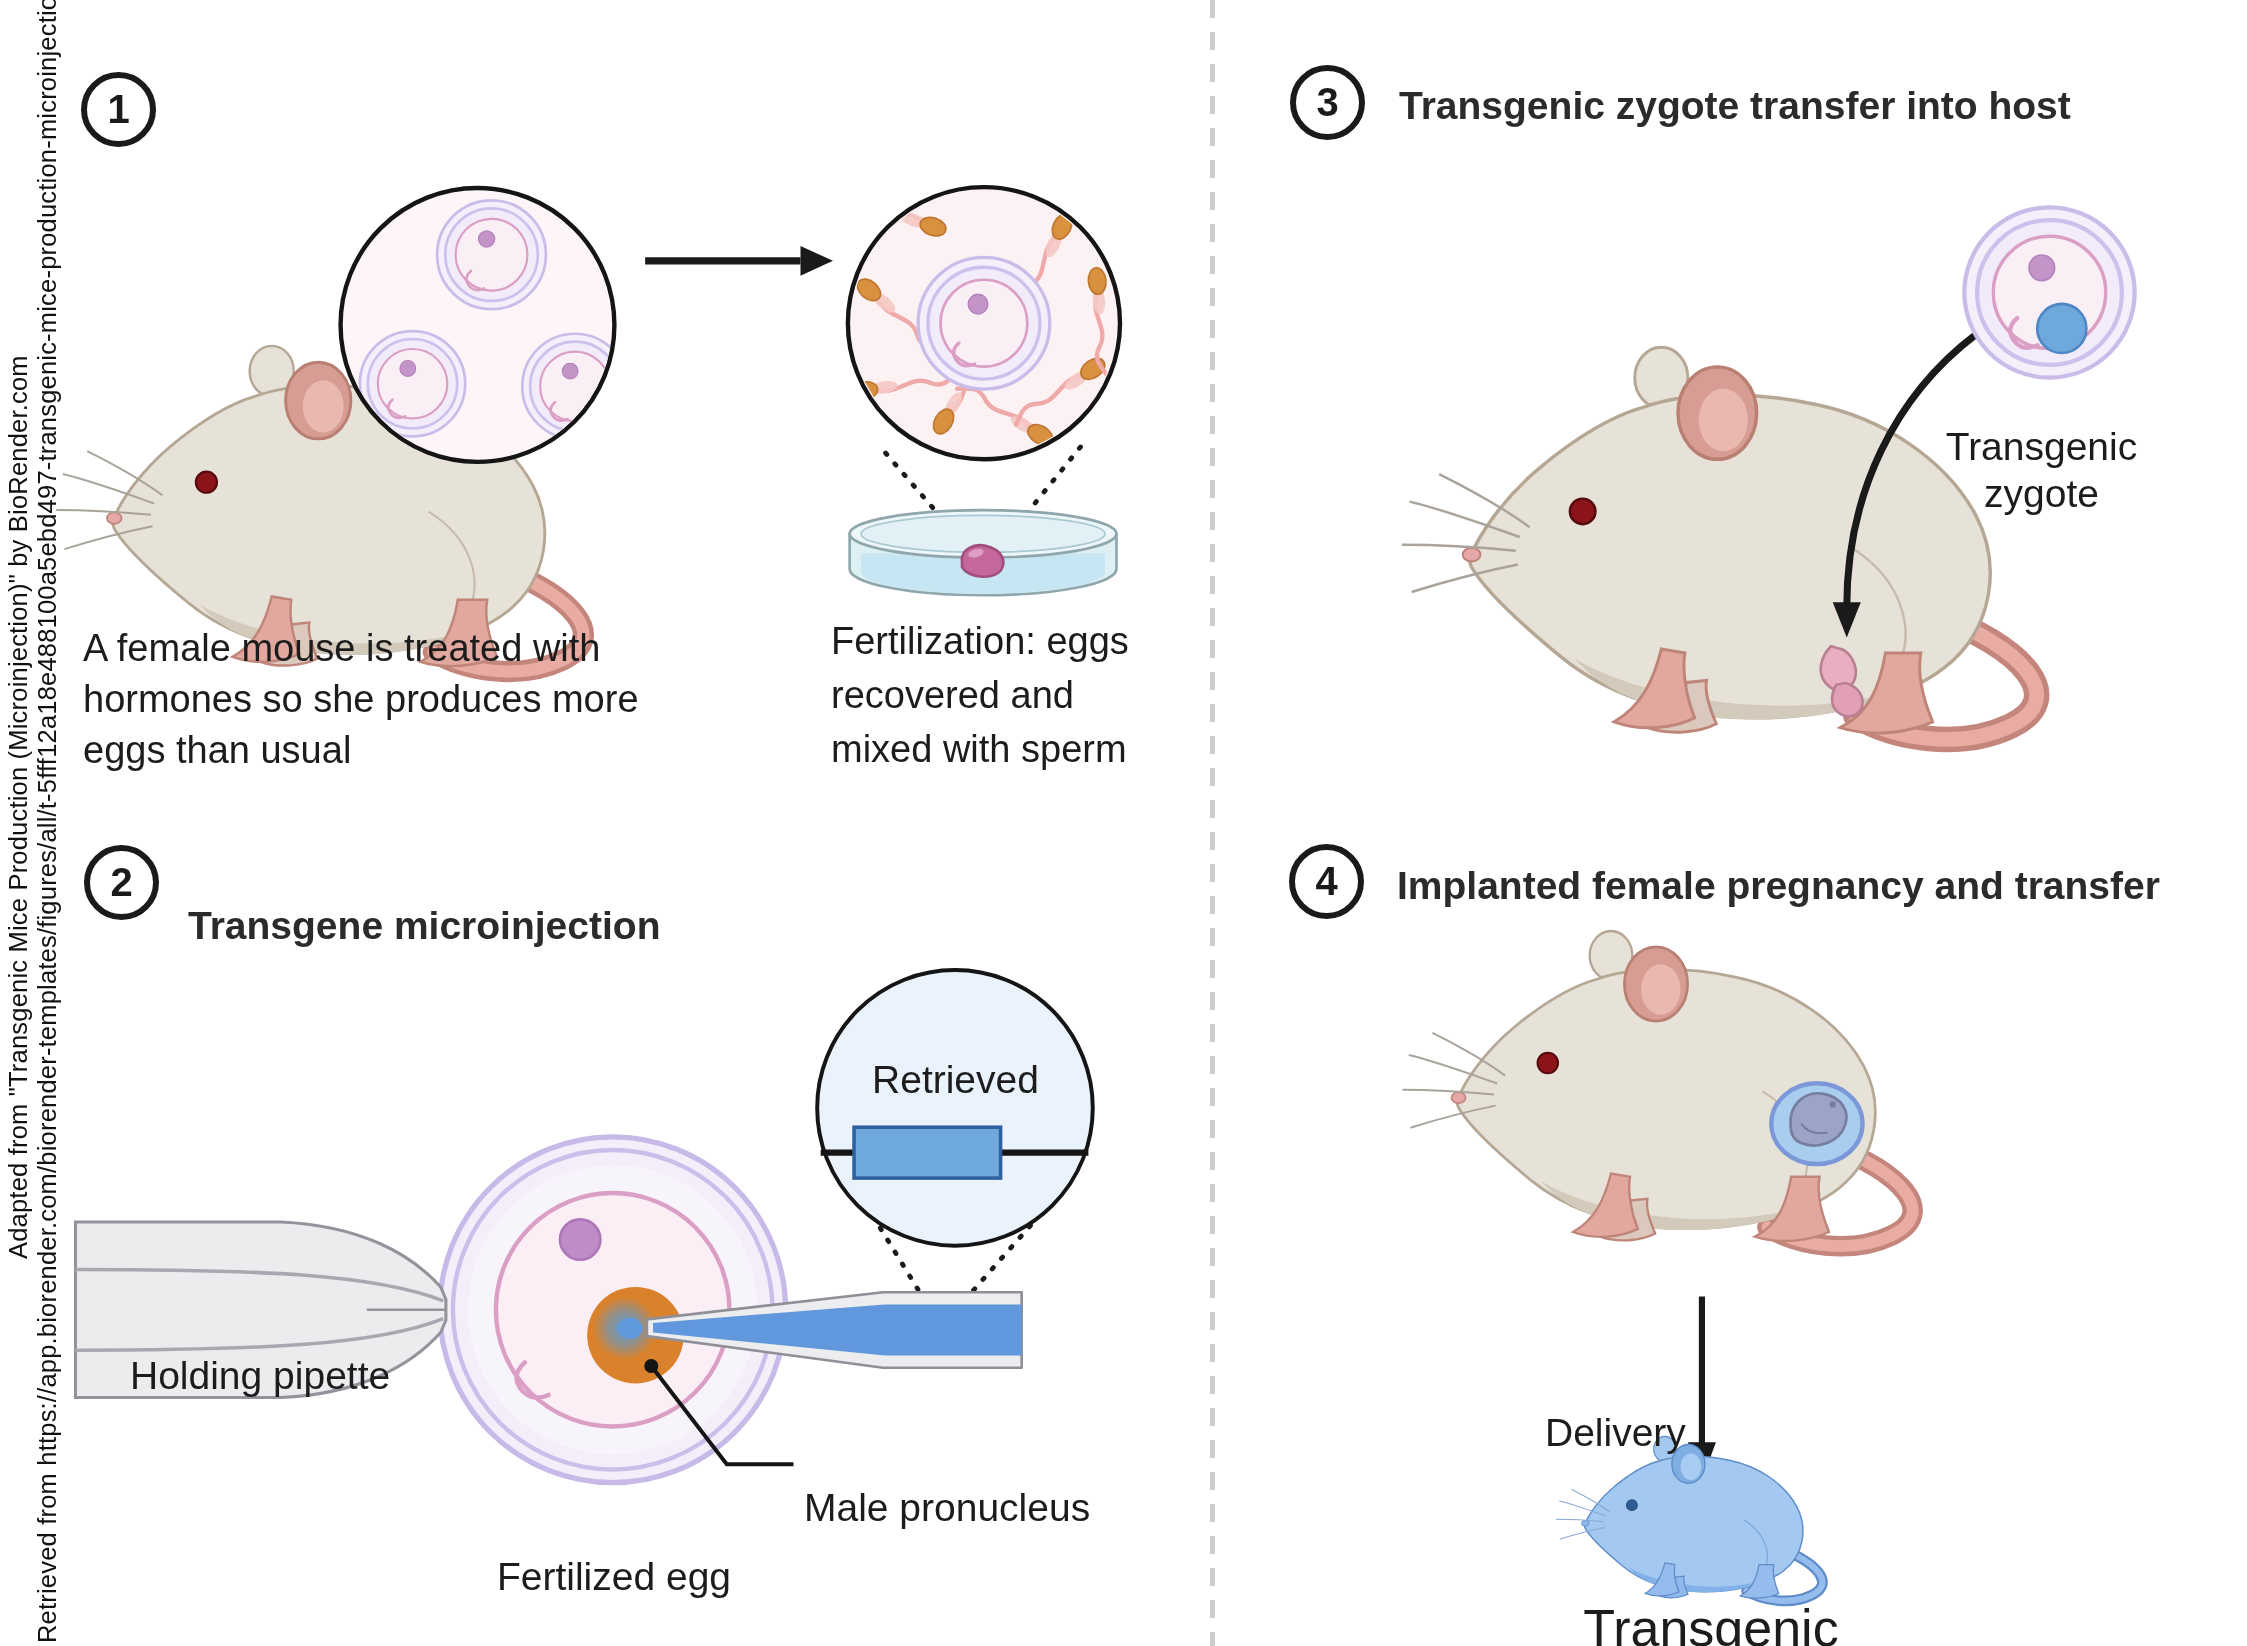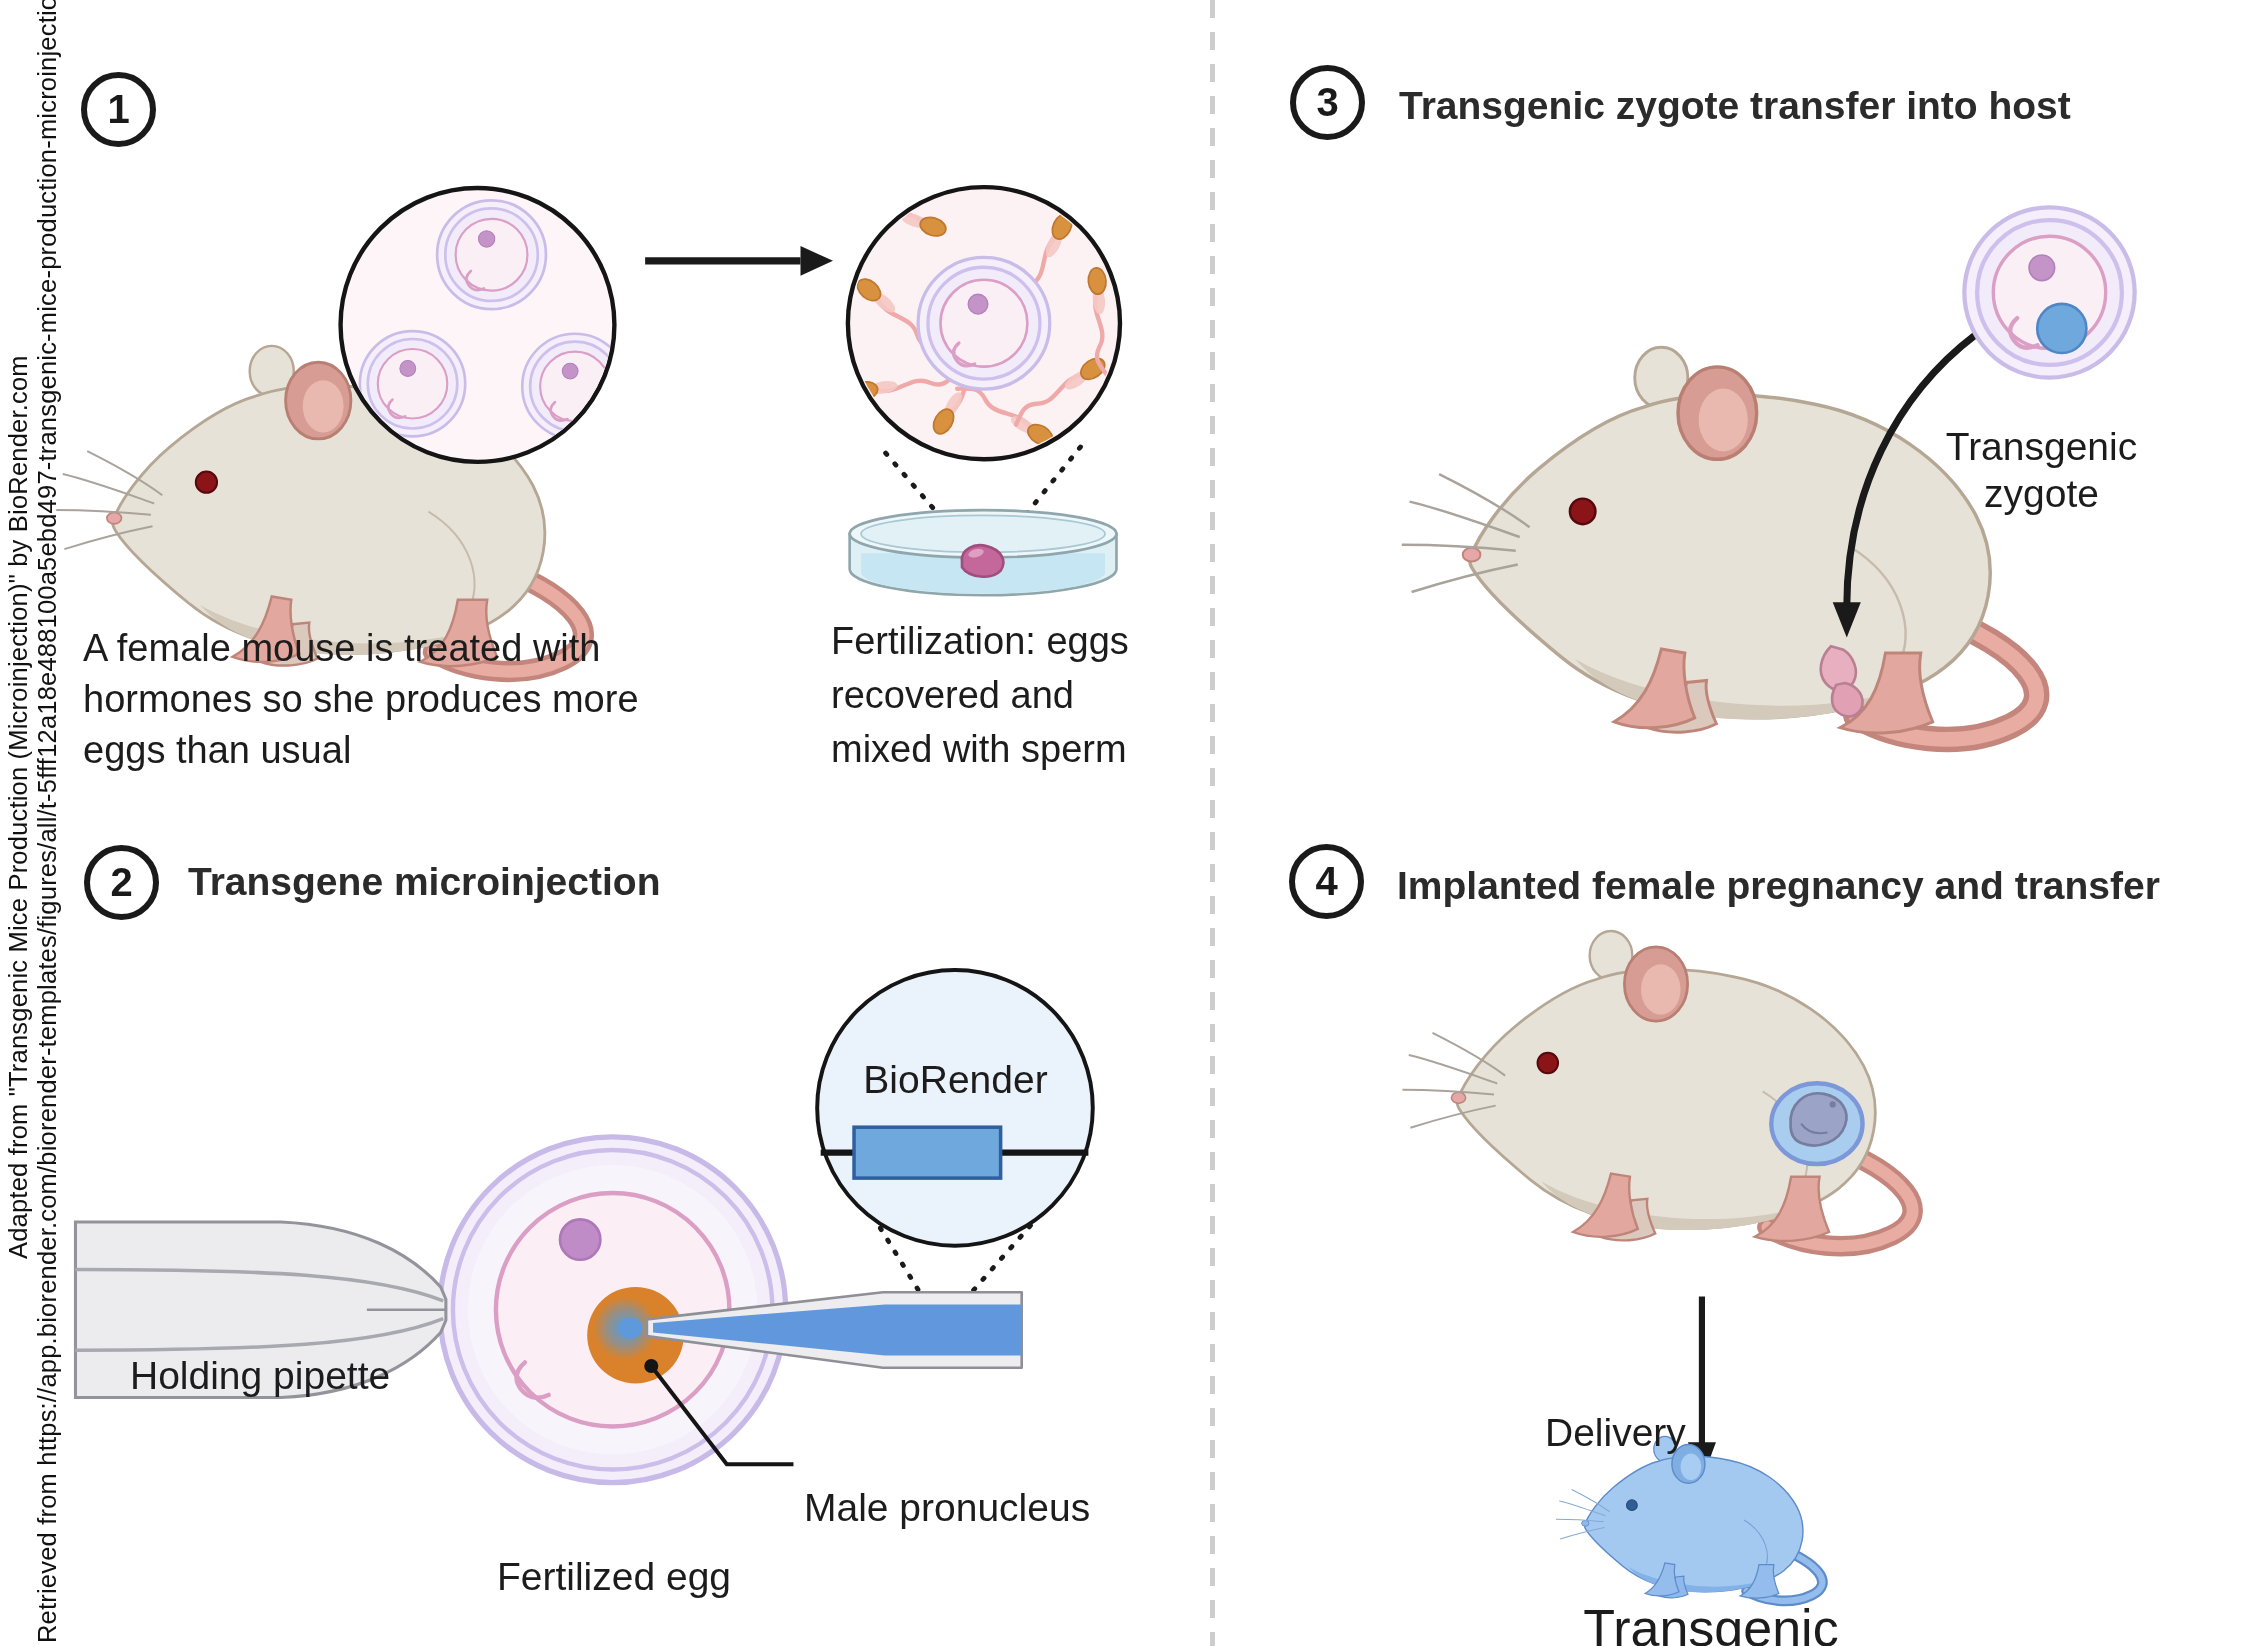--- a/index.html
+++ b/index.html
@@ -207,36 +207,36 @@
   </svg>
 
   <div class="vtext" style="left:3.5px;top:1259px;">Adapted from "Transgenic Mice Production (Microinjection)" by BioRender.com</div>
   <div class="vtext" style="left:33px;top:1643px;">Retrieved from https://app.biorender.com/biorender-templates/figures/all/t-5fff12a18e488100a5ebd497-transgenic-mice-production-microinjection</div>
 
   <div class="divider"></div>
 
   <div class="badge" style="left:81px;top:72px;">1</div>
 
   <div class="badge" style="left:84px;top:845px;">2</div>
-  <div class="title" style="left:188px;top:860px;">Transgene microinjection</div>
+  <div class="title" style="left:188px;top:904px;">Transgene microinjection</div>
 
   <div class="badge" style="left:1290px;top:65px;">3</div>
   <div class="title" style="left:1399px;top:84px;">Transgenic zygote transfer into host</div>
 
   <div class="badge" style="left:1289px;top:844px;">4</div>
   <div class="title" style="left:1397px;top:864px;">Implanted female pregnancy and transfer</div>
 
   <div class="caption" style="left:83px;top:623px;width:562px;">A female mouse is treated with
 hormones so she produces more
 eggs than usual</div>
   <div class="caption" style="left:831px;top:614px;width:369px;line-height:54px;">Fertilization: eggs
 recovered and
 mixed with sperm</div>
 
-  <div class="lbl center" style="left:850px;top:1015px;width:211px;">BioRender</div>
+  <div class="lbl center" style="left:850px;top:1015px;width:211px;">Retrieved</div>
   <div class="lbl" style="left:130px;top:1311px;">Holding pipette</div>
   <div class="lbl" style="left:804px;top:1443px;">Male pronucleus</div>
   <div class="lbl center" style="left:469px;top:1512px;width:290px;">Fertilized egg</div>
 
   <div class="lbl center" style="left:1901px;top:380px;width:281px;line-height:47px;">Transgenic
 zygote</div>
 
   <div class="lbl" style="left:1545px;top:1368px;">Delivery</div>
   <div class="lbl center" style="left:1540px;top:1555px;width:342px;font-size:52px;">Transgenic mouse</div>
 

